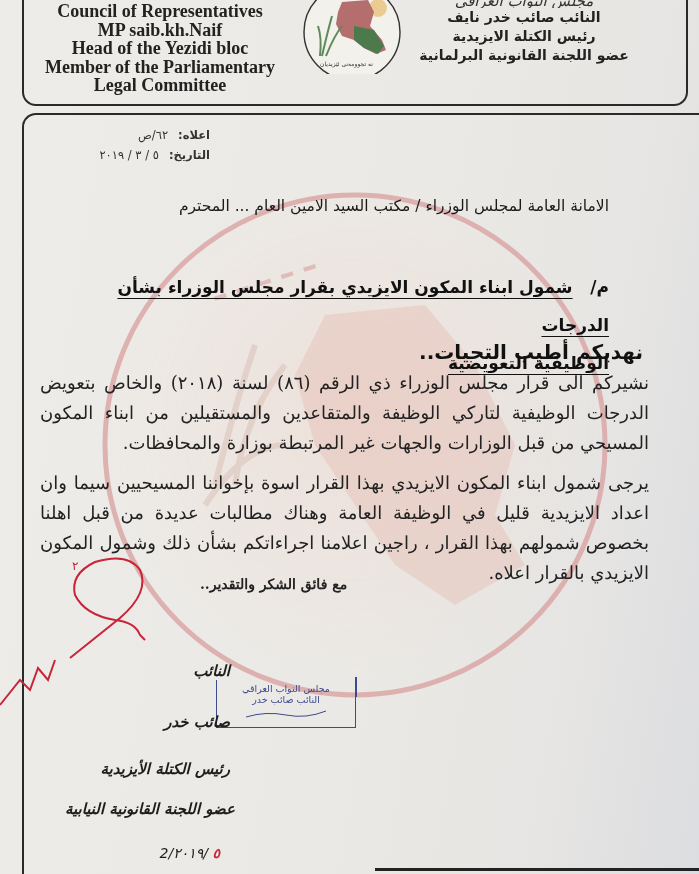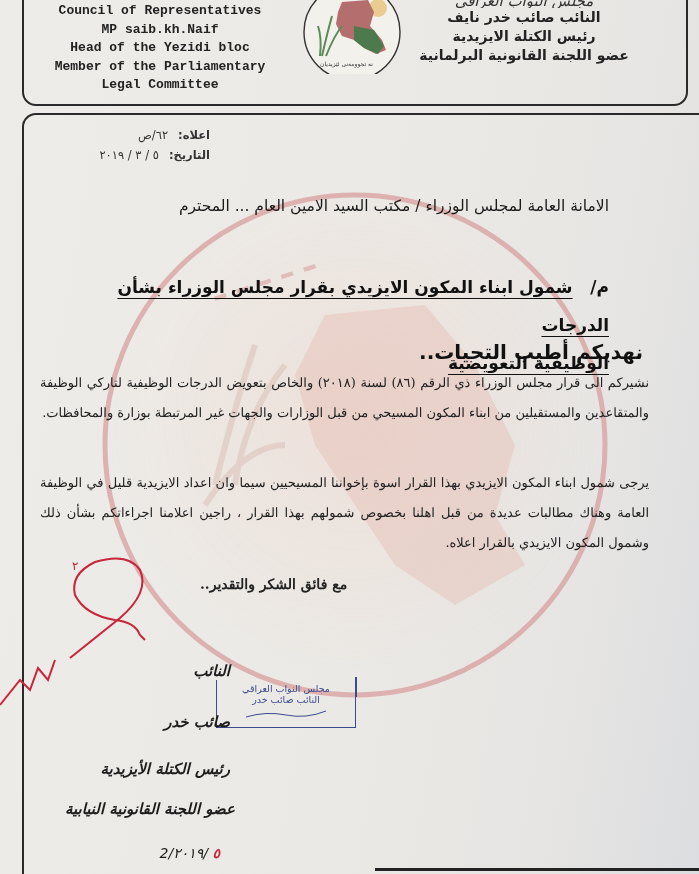--- a/index.html
+++ b/index.html
@@ -13,22 +13,22 @@
     position:absolute; left:0; top:0; width:699px; height:874px;
     background:linear-gradient(100deg,#eeece8 0%,#ebe9e5 55%,#e6e5e3 80%,#dcdde0 100%);
   }
   
   .header-box {
     position:absolute; left:22px; top:-10px; width:662px; height:112px;
     border:2px solid #2a2a2a; border-radius:0 0 14px 14px;
   }
   .header-en {
     position:absolute; left:40px; top:2px; width:240px;
-    text-align:center; font-family:Liberation Mono, monospace; font-weight:bold;
-    font-size:13px; line-height:18.5px; color:#222;
+    text-align:center; font-family:Liberation Serif, serif; font-weight:bold;
+    font-size:18px; line-height:18.5px; color:#222;
   }
   .header-ar {
     position:absolute; right:50px; top:-4px; width:250px;
     text-align:center; direction:rtl; font-weight:bold; font-size:14px; line-height:19px; color:#222;
   }
   .header-ar .calli { font-style:italic; font-weight:normal; font-size:15px; color:#333; height:12px; overflow:hidden; display:block; line-height:10px;}
   .logo {
     position:absolute; left:298px; top:-4px; width:108px; height:78px;
   }
   
@@ -53,21 +53,21 @@
     position:absolute; left:60px; right:90px; top:268px; direction:rtl; text-align:right;
     font-weight:bold; font-size:17px; color:#111; line-height:38px;
   }
   .subject u { text-decoration:underline; text-underline-offset:5px; }
   .subject .line2 { padding-left:80px;}
   .greeting {
     position:absolute; right:56px; top:340px; direction:rtl; font-weight:bold; font-size:20px; color:#111;
   }
   .para {
     position:absolute; left:40px; right:50px; direction:rtl; text-align:justify;
-    font-family:"DejaVu Serif", serif; font-size:13px; line-height:30px; color:#222;
+    font-family:"DejaVu Serif", serif; font-size:18px; line-height:30px; color:#222;
     text-align-last:right;
   }
   .p1 { top:368px; }
   .p2 { top:468px; }
   .thanks {
     position:absolute; left:200px; top:576px; direction:rtl; font-family:"DejaVu Serif", serif;
     font-size:14px; font-weight:bold; color:#222;
   }
   .sig-block {
     position:absolute; left:0; width:280px; direction:rtl; text-align:right;

